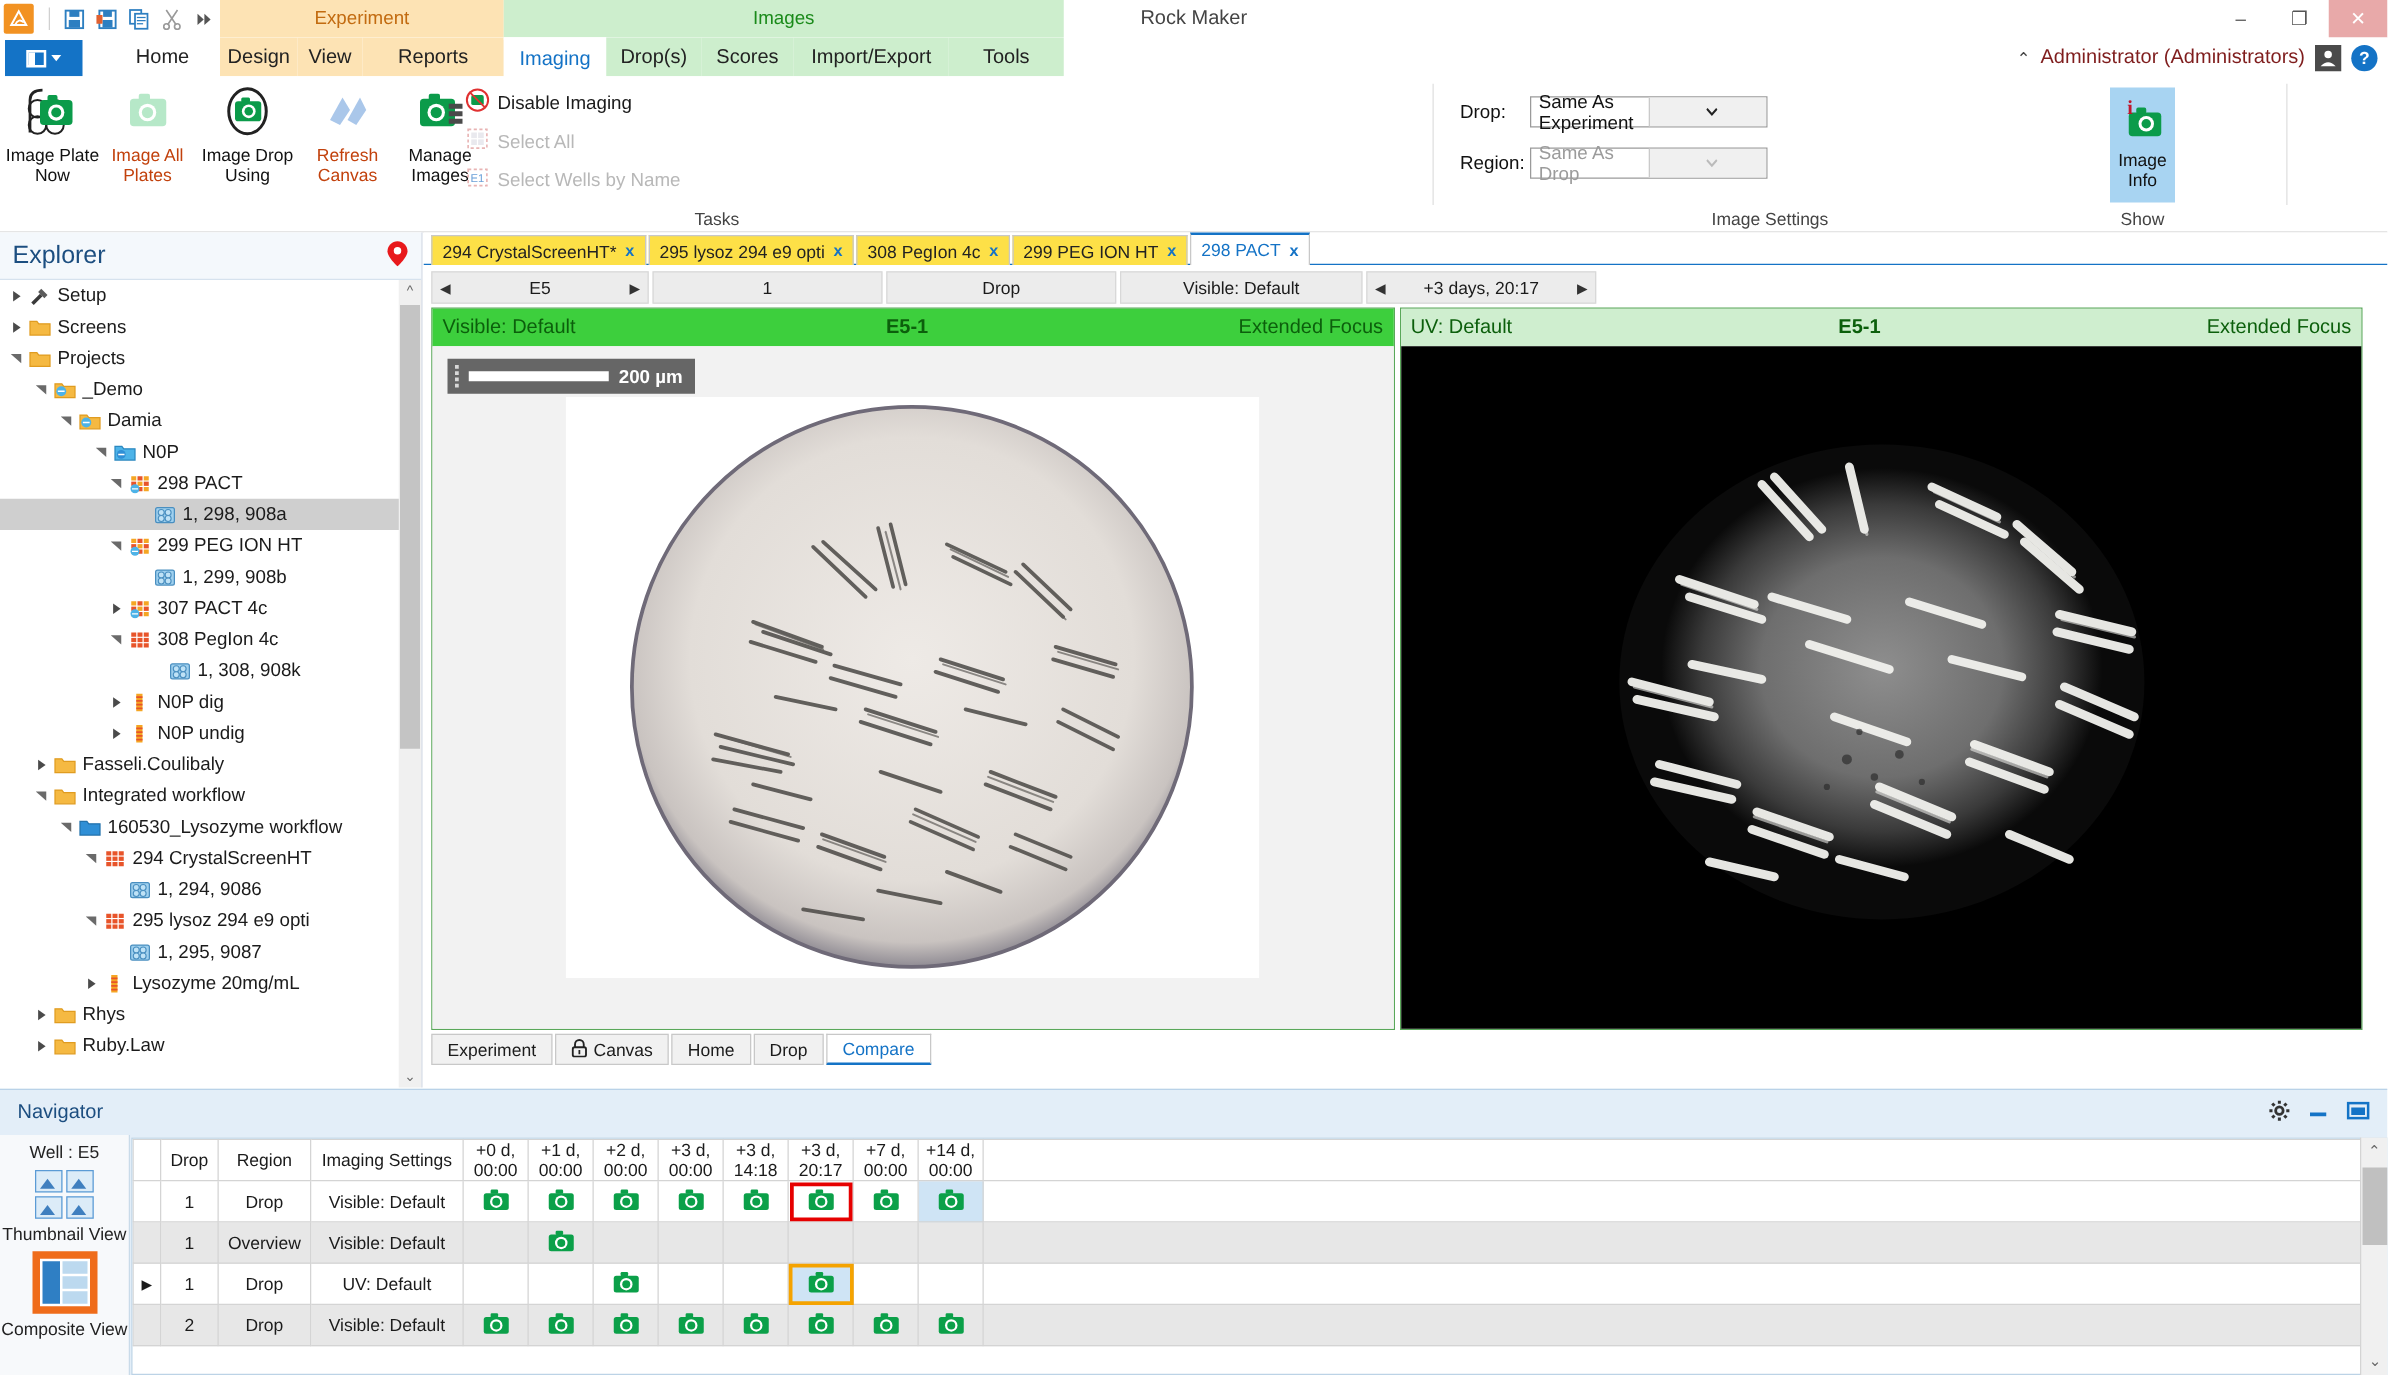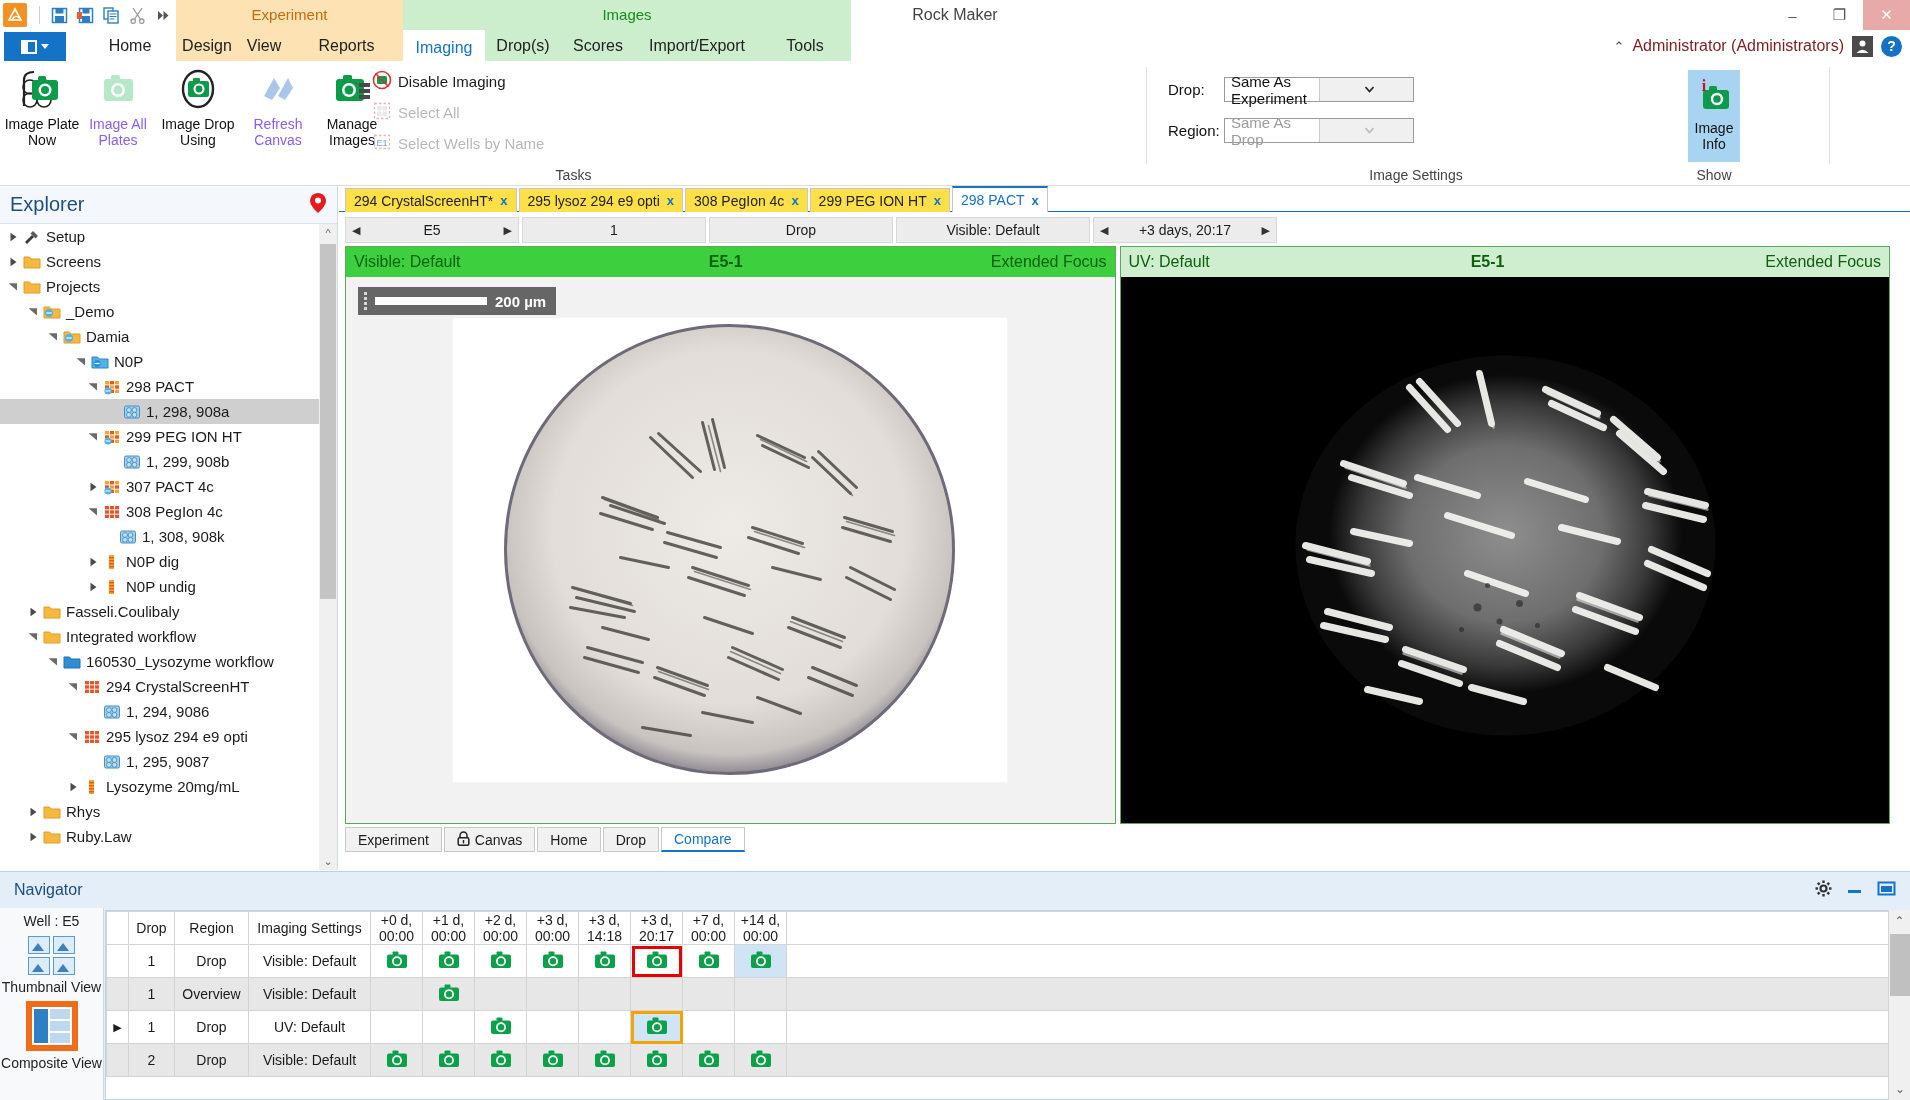--- a/index.html
+++ b/index.html
@@ -52,21 +52,21 @@
   .ribbon-right .ava { width:21px; height:21px; background:#4a4a4a; display:flex;align-items:center;justify-content:center;}
   .ribbon-right .help { width:21px;height:21px;border-radius:50%;background:#1473c6;color:#fff;font-size:14px;display:flex;align-items:center;justify-content:center;font-weight:bold;}
 
   
   .ribbon { position:absolute; left:0; top:61px; width:1910px; height:125px; background:#fff; border-bottom:1px solid #ddd; }
   .rgroup { position:absolute; top:0; height:125px; }
   .rgroup .glabel { position:absolute; bottom:3px; left:0; width:100%; text-align:center; font-size:14px; color:#444; }
   .rgroup .gsep { position:absolute; right:0; top:6px; bottom:22px; width:1px; background:#e0e0e0;}
   .bigbtn { position:absolute; top:4px; width:80px; text-align:center; font-size:14px; line-height:16px; color:#111; }
   .bigbtn .ico { height:48px; display:flex; align-items:center; justify-content:center; margin-bottom:3px;}
-  .bigbtn.dim { color:#8b5cf6; }
+  .bigbtn.dim { color:#c2410c; }
   .smallitem { position:absolute; font-size:15px; display:flex; align-items:center; gap:6px; }
   .smallitem.dim { color:#b8b8b8; }
 
   .fieldlbl { position:absolute; font-size:15px; color:#111; }
   .combo { position:absolute; height:25px; border:1px solid #9a9a9a; background:#fff; display:flex; align-items:center; }
   .combo span { flex:1; padding-left:6px; font-size:15px; color:#111; }
   .combo .arw { width:22px; height:23px; background:#f0f0f0; border-left:1px solid #cacaca; display:flex; align-items:center; justify-content:center; }
   .combo.dim span { color:#9b9b9b; }
   .combo.dim .arw { color:#bbb; }
   .infobtn { position:absolute; width:52px; height:92px; background:#a8d4f2; text-align:center; font-size:14px; line-height:16px; color:#111; padding-top:4px;}
@@ -602,21 +602,21 @@
               <rect x="2" y="6.3" width="4" height="3.4" fill="#e8542a"></rect>
               <rect x="7" y="6.3" width="4" height="3.4" fill="#e8542a"></rect>
               <rect x="12" y="6.3" width="4" height="3.4" fill="#e8542a"></rect>
               <rect x="2" y="10.6" width="4" height="3.4" fill="#e8542a"></rect>
               <rect x="7" y="10.6" width="4" height="3.4" fill="#e8542a"></rect>
               <rect x="12" y="10.6" width="4" height="3.4" fill="#e8542a"></rect>
             </svg>
           </span>
           <span>308 PegIon 4c</span>
         </div>
-        <div class="tnode" style="padding-left: 64px; margin-left: 36px;">
+        <div class="tnode" style="padding-left: 116px;">
           <span class="tw"></span>
           <span class="tico">
             <svg width="18" height="16" viewBox="0 0 18 16">
               <rect x="1.5" y="2" width="15" height="12" rx="1.5" fill="#9fd0ee" stroke="#4a8fc0"></rect>
               <circle cx="6" cy="6" r="2.4" fill="#bfe2f6" stroke="#4a8fc0" stroke-width="0.9"></circle>
               <circle cx="11.5" cy="6" r="2.4" fill="#bfe2f6" stroke="#4a8fc0" stroke-width="0.9"></circle>
               <circle cx="6" cy="10.8" r="2.4" fill="#bfe2f6" stroke="#4a8fc0" stroke-width="0.9"></circle>
               <circle cx="11.5" cy="10.8" r="2.4" fill="#bfe2f6" stroke="#4a8fc0" stroke-width="0.9"></circle>
             </svg>
           </span>

